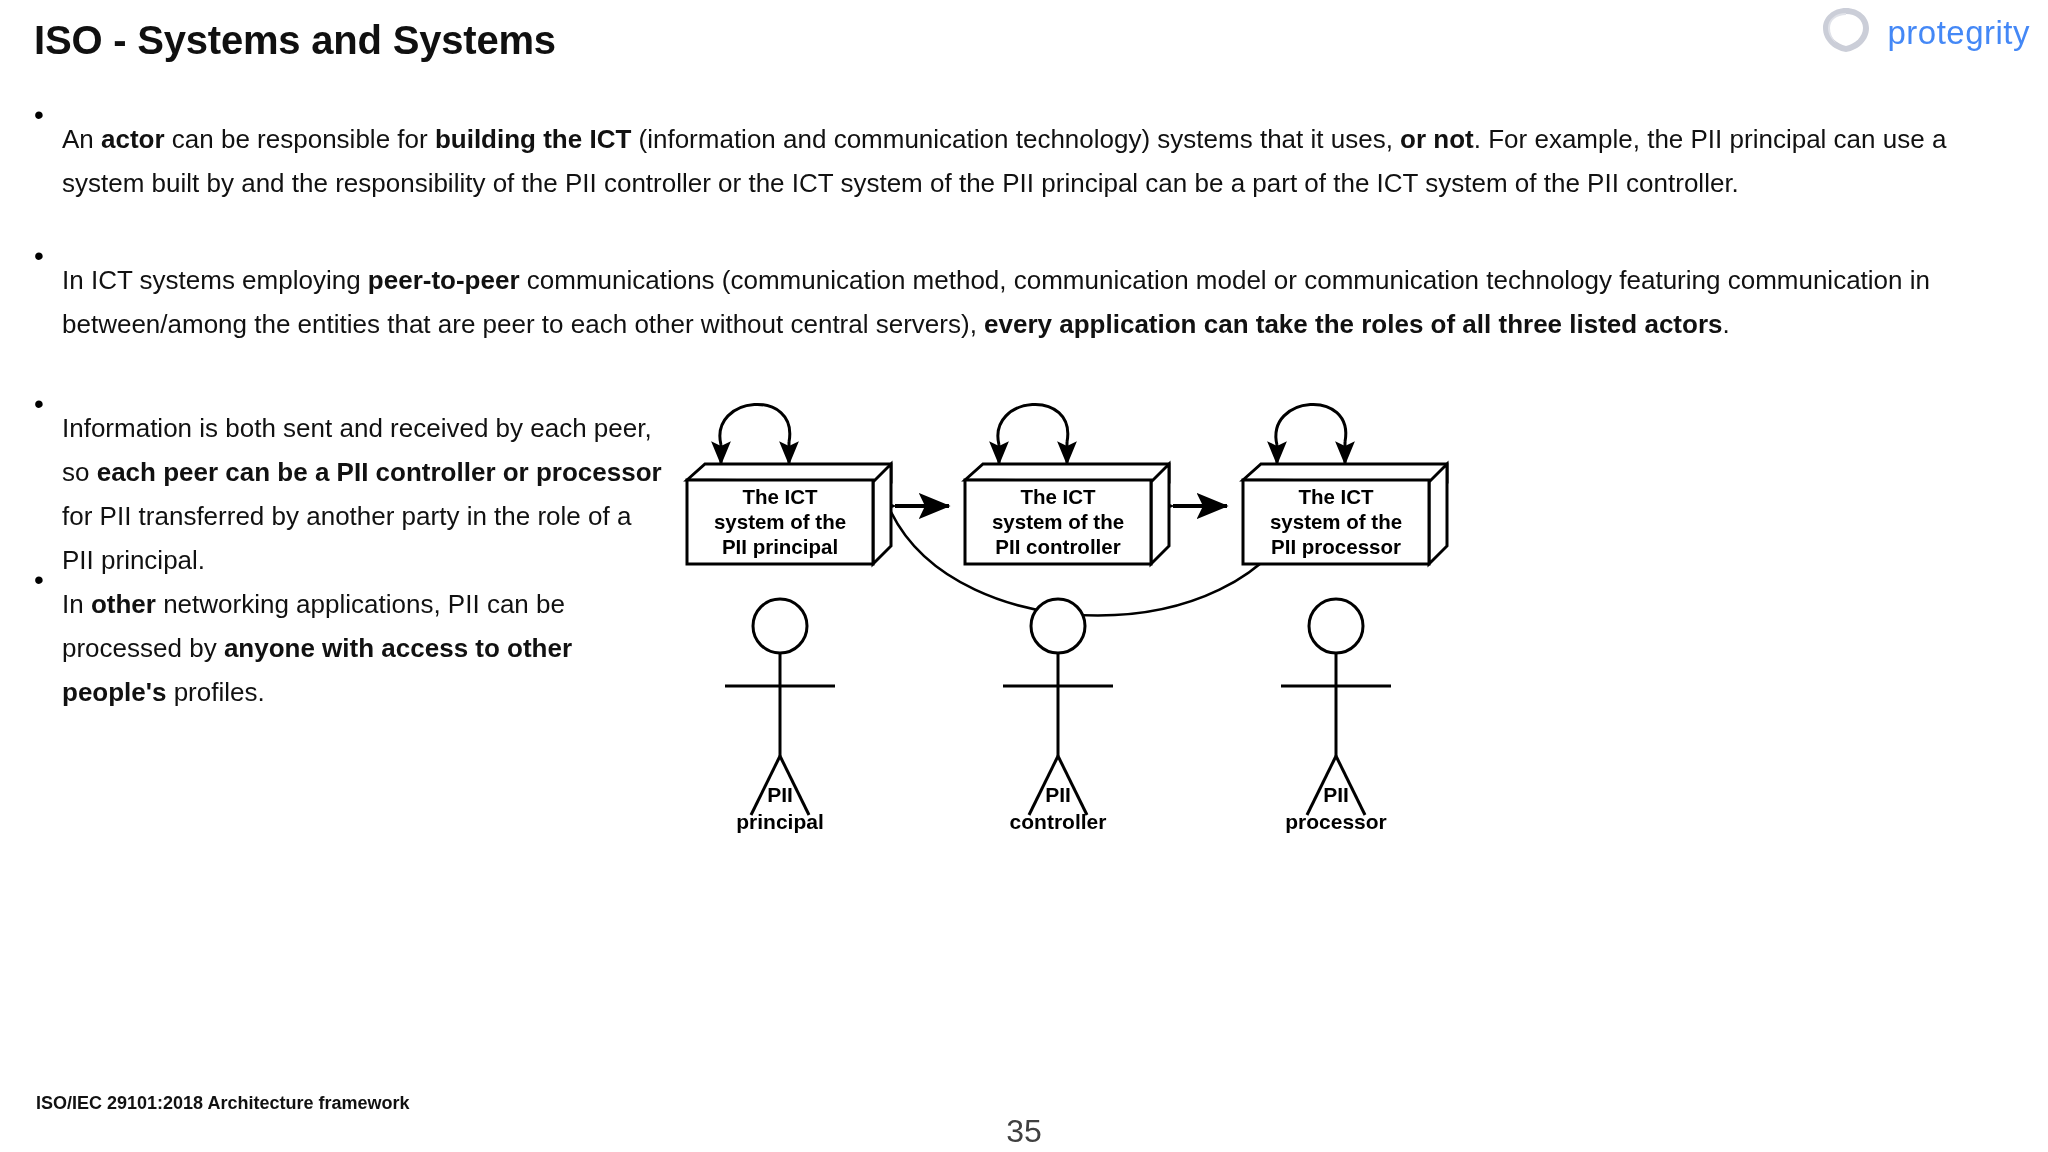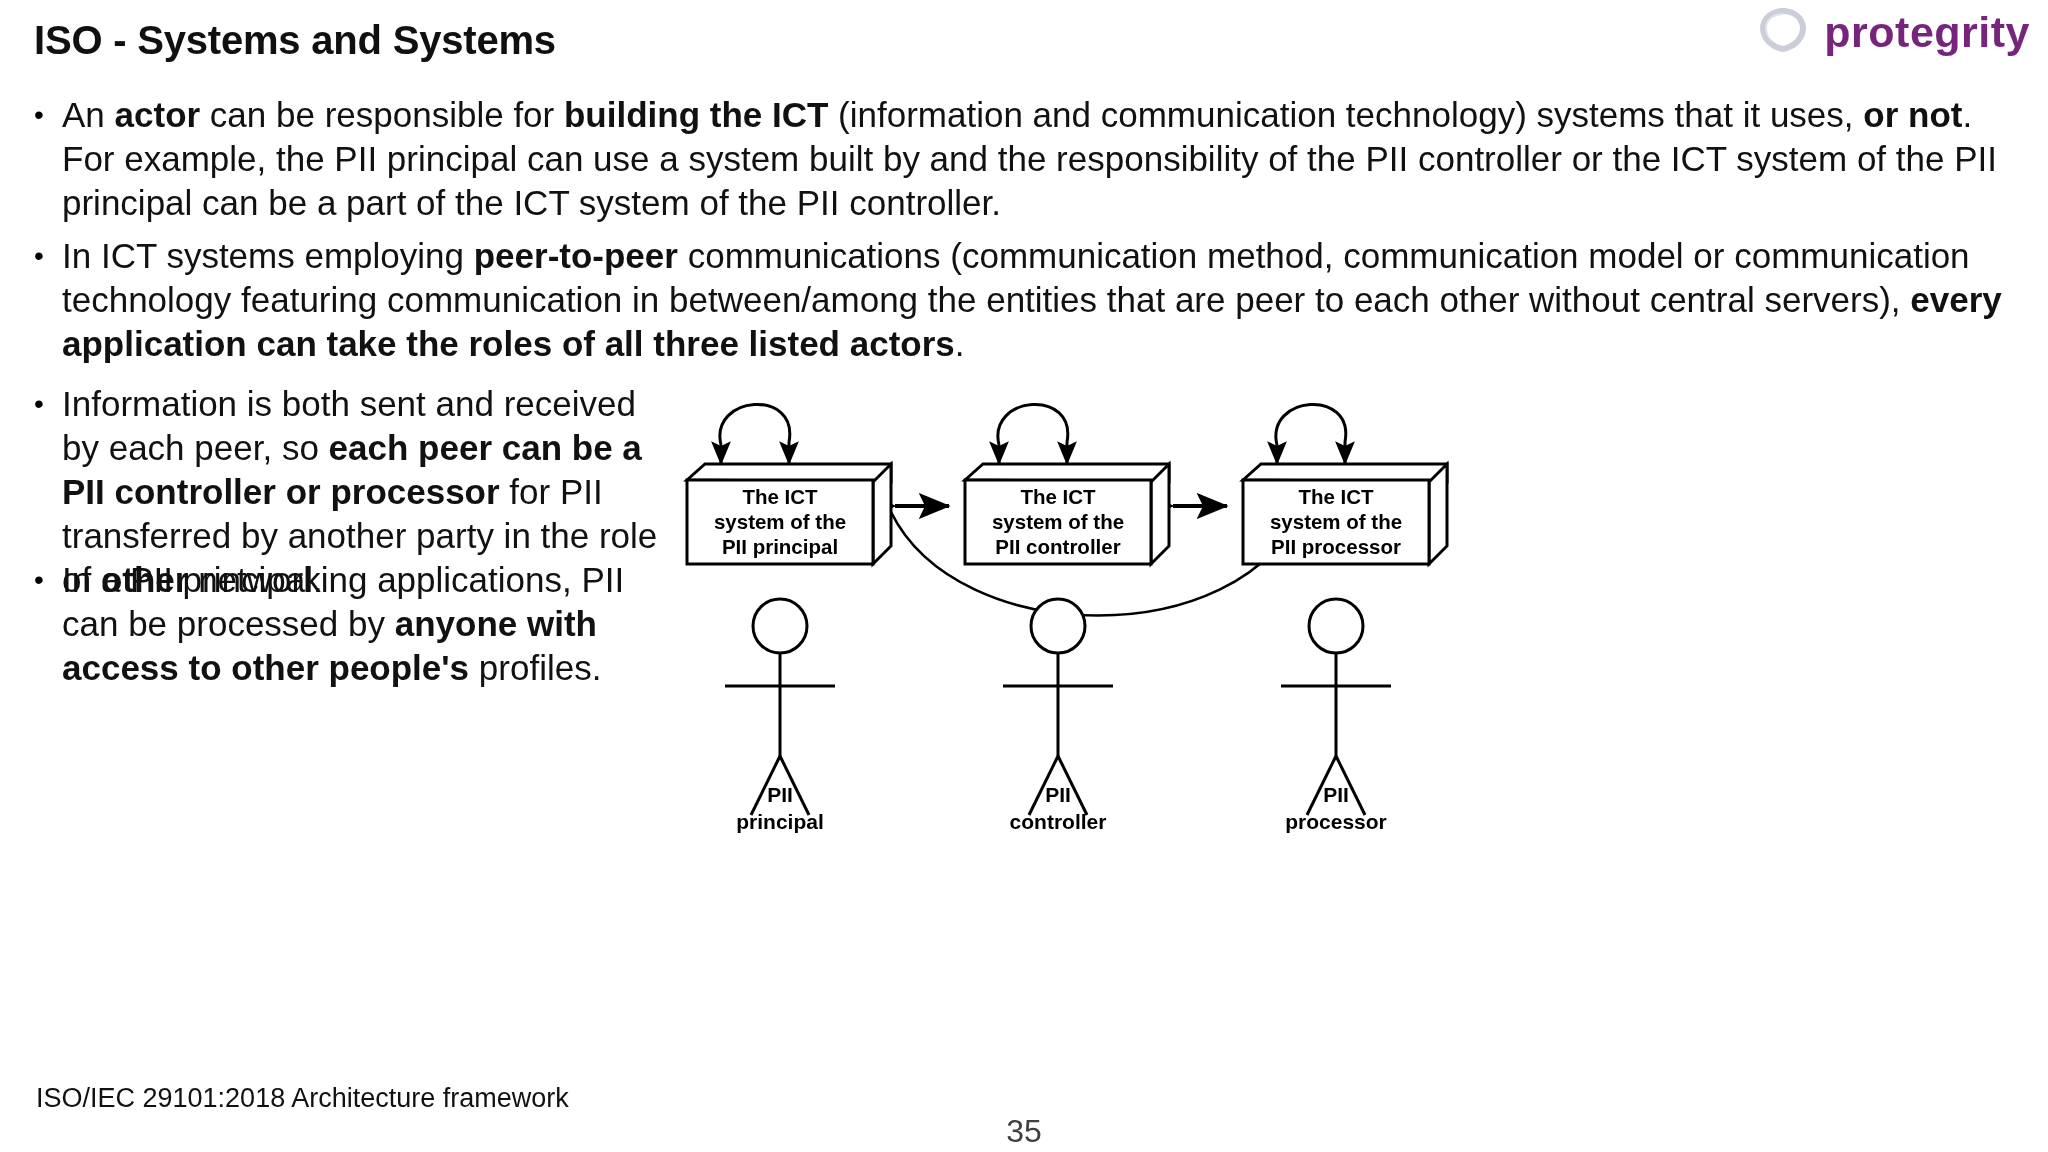--- a/index.html
+++ b/index.html
@@ -21,24 +21,24 @@
     position: absolute;
     top: 4px;
     right: 18px;
     display: flex;
     align-items: center;
     gap: 14px;
     opacity: 0.95;
   }
   #brand-logo .logo-mark { display: block; }
   #brand-logo .logo-word {
-    font-size: 43px;
-    color: #701a75;
+    font-size: 33px;
+    color: #3b82f6;
     letter-spacing: 0.5px;
-    font-weight: 700;
+    font-weight: 400;
     line-height: 1;
   }
 
   
   #page-title {
     position: absolute;
     left: 34px;
     top: 18px;
     font-size: 40px;
     font-weight: bold;
@@ -55,23 +55,24 @@
   .bullet .dot {
     width: 34px;
     flex: 0 0 34px;
     font-size: 28px;
     line-height: 44px;
     text-align: left;
     padding-left: 6px;
     box-sizing: border-box;
   }
   .bullet .btext {
-    font-size: 35px;
+    font-size: 26px;
     line-height: 44px;
     color: #111111;
+    margin-top: 24px;
   }
   .bullet .btext b { font-weight: bold; }
 
   #bullet-1 { left: 28px;  top: 93px;  width: 1990px; }
   #bullet-2 { left: 28px;  top: 234px; width: 2000px; }
   #bullet-3 { left: 28px;  top: 382px; width: 640px;  }
   #bullet-4 { left: 28px;  top: 558px; width: 640px;  }
 
   
   #diagram {
@@ -96,22 +97,23 @@
     font-weight: bold;
     fill: #000000;
     text-anchor: middle;
   }
 
   
   #source-note {
     position: absolute;
     left: 36px;
     bottom: 38px;
-    font-size: 27px;
+    font-size: 18px;
     color: #111111;
+    font-weight: bold;
   }
   #page-number {
     position: absolute;
     left: 0;
     right: 0;
     bottom: 2px;
     text-align: center;
     font-size: 32px;
     color: #404040;
   }

